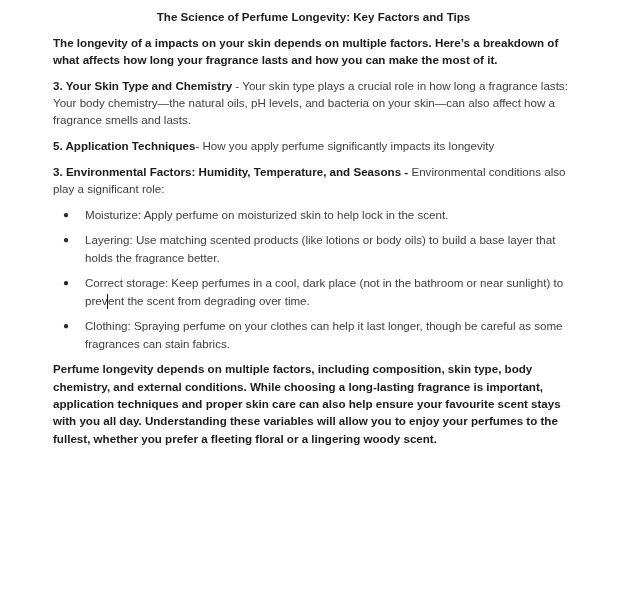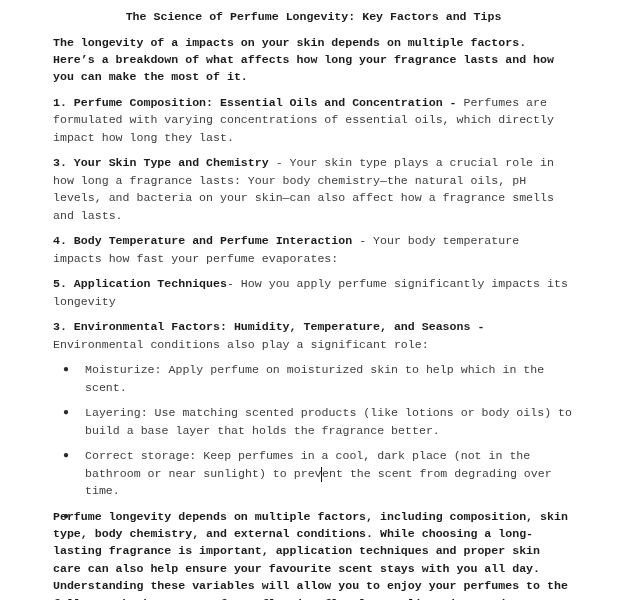--- a/index.html
+++ b/index.html
@@ -1,20 +1,20 @@
 <!DOCTYPE html>
 <html><head>
 <meta charset="utf-8">
 <style>
   html, body { margin: 0; padding: 0; background: #ffffff; }
   .page {
     width: 625px; height: 600px; box-sizing: border-box;
     padding: 8px 51px 0 53px;
     background: var(--bg, #ffffff);
-    font-family: Liberation Mono, monospace;
+    font-family: Liberation Sans, sans-serif;
     font-size: 11.6px; line-height: 17.4px;
     color: var(--text-regular, #3d3d3d);
     overflow: hidden;
   }
   .page p { margin: 0 0 8.2px 0; }
   .title {
     text-align: center; font-weight: 700;
     color: var(--text-bold, #1c1c1c);
   }
   .bold-par, .lead {
@@ -37,34 +37,32 @@
 </style>
 </head>
 <body>
 
 <div class="page" style="--bg: #ffffff; --text-bold: #1c1c1c; --text-regular: #3d3d3d;">
 
   <p class="title">The Science of Perfume Longevity: Key Factors and Tips</p>
 
   <p class="bold-par">The longevity of a impacts on your skin depends on multiple factors. Here’s a breakdown of what affects how long your fragrance lasts and how you can make the most of it.</p>
 
-  <p><span class="lead">1. Perfume Composition: Essential Oils and Concentration - </span><span>Perfumes are formulated with varying concentrations of essential oils, which directly impact how long they last.</span></p>
 
 
   <p><span class="lead">3. Your Skin Type and Chemistry </span><span>- Your skin type plays a crucial role in how long a fragrance lasts: Your body chemistry—the natural oils, pH levels, and bacteria on your skin—can also affect how a fragrance smells and lasts.</span></p>
 
-  <p><span class="lead">4. Body Temperature and Perfume Interaction </span><span>- Your body temperature impacts how fast your perfume evaporates:</span></p>
 
   <p><span class="lead">5. Application Techniques</span><span>- How you apply perfume significantly impacts its longevity</span></p>
 
   <p><span class="lead">3. Environmental Factors: Humidity, Temperature, and Seasons - </span><span>Environmental conditions also play a significant role:</span></p>
 
 
   <ul class="tips">
-    <li><span class="bullet">●</span><span>Moisturize: Apply perfume on moisturized skin to help which in the scent.</span></li>
+    <li><span class="bullet">●</span><span>Moisturize: Apply perfume on moisturized skin to help lock in the scent.</span></li>
     <li><span class="bullet">●</span><span>Layering: Use matching scented products (like lotions or body oils) to build a base layer that holds the fragrance better.</span></li>
     <li><span class="bullet">●</span><span>Correct storage: Keep perfumes in a cool, dark place (not in the bathroom or near sunlight) to prev</span><span class="caret"></span><span>ent the scent from degrading over time.</span></li>
-    <li><span class="bullet">●</span></li>
+    <li><span class="bullet">●</span><span>Clothing: Spraying perfume on your clothes can help it last longer, though be careful as some fragrances can stain fabrics.</span></li>
   </ul>
 
   <p class="bold-par conclusion">Perfume longevity depends on multiple factors, including composition, skin type, body chemistry, and external conditions. While choosing a long-lasting fragrance is important, application techniques and proper skin care can also help ensure your favourite scent stays with you all day. Understanding these variables will allow you to enjoy your perfumes to the fullest, whether you prefer a fleeting floral or a lingering woody scent.</p>
 
 </div>
 
 </body></html>

